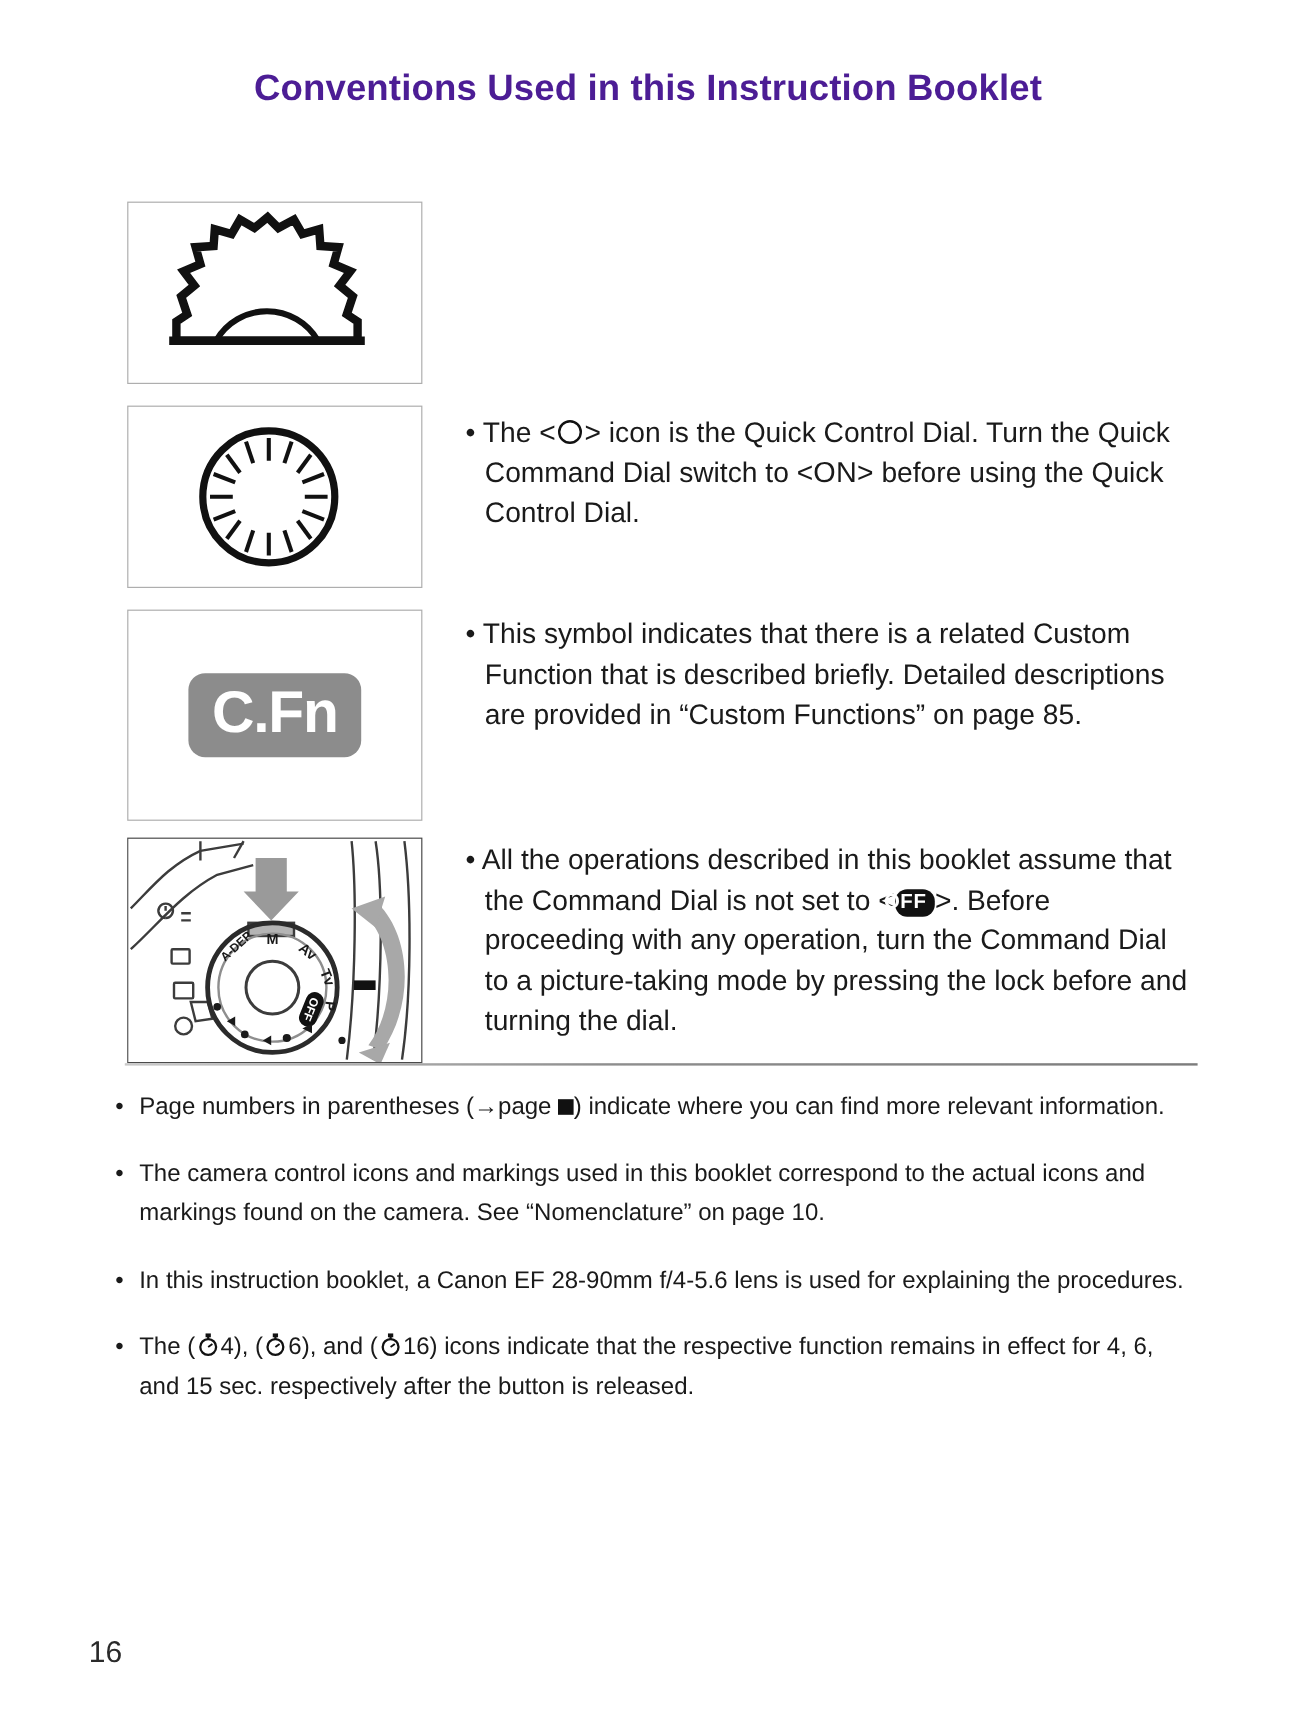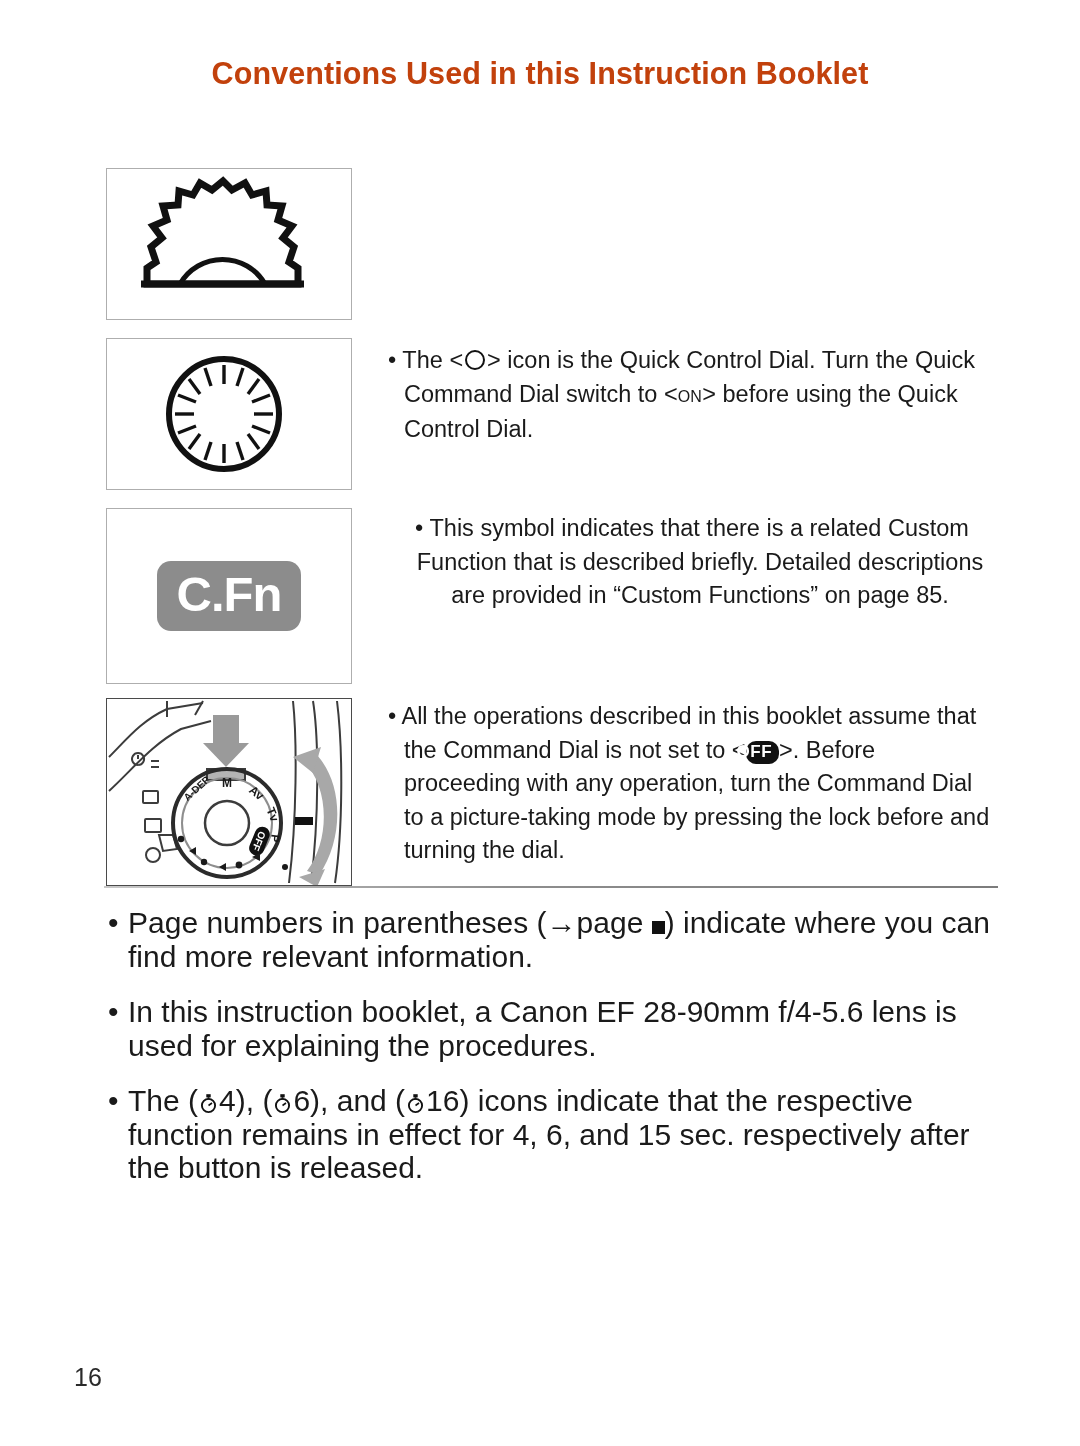--- a/index.html
+++ b/index.html
@@ -17,21 +17,21 @@
   
   .page-title {
     position: absolute;
     top: 56px;
     left: 0;
     width: 1080px;
     text-align: center;
     font-size: 30.5px;
     font-weight: bold;
     letter-spacing: 0.1px;
-    color: #c2410c;
+    color: #4c1d95;
   }
 
   
   .upper {
     position: absolute;
     top: 168px;
     left: 106px;
     width: 890px;
   }
 
@@ -96,23 +96,23 @@
     top: 886px;
     width: 894px;
     height: 2px;
     background: linear-gradient(to right, #c9c9c9, #8e8e8e 45%, #7c7c7c);
   }
 
   
   .lower {
     position: absolute;
     top: 906px;
-    left: 108px;
+    left: 96px;
     width: 900px;
-    font-size: 30px;
+    font-size: 20px;
     line-height: 33.5px;
   }
   .lower li {
     list-style: none;
     margin: 0 0 22px 0;
     padding-left: 20px;
     text-indent: -20px;
   }
   .lower ul { margin: 0; padding: 0; }
   .lower .bullet {
@@ -174,33 +174,33 @@
           <line x1="82" y1="40" x2="93" y2="55"></line>
           <line x1="98" y1="29" x2="104" y2="47"></line>
         </g>
       </svg>
     </div>
     <div class="row-text para" style="padding-top:6px;">
       <span class="hang">
         <span>•</span>
         <span>The </span><span class="angle">&lt;</span><span class="icon-inline"><svg width="22" height="22" viewBox="0 0 22 22">
               <circle cx="11" cy="11" r="9" fill="none" stroke="#111" stroke-width="2"></circle>
-            </svg></span><span class="angle">&gt;</span><span> icon is the Quick Control Dial. Turn the Quick Command Dial switch to </span><span class="angle">&lt;</span><span style="font-size:16px;letter-spacing:0.3px;">ON</span><span class="angle">&gt;</span><span> before using the Quick Control Dial.</span>
+            </svg></span><span class="angle">&gt;</span><span> icon is the Quick Control Dial. Turn the Quick Command Dial switch to </span><span class="angle">&lt;</span><span style="font-size:24px;letter-spacing:0.3px;">ON</span><span class="angle">&gt;</span><span> before using the Quick Control Dial.</span>
       </span>
     </div>
   </div>
 
   <div class="row" style="margin-bottom:14px;">
     <div class="figbox" style="height:176px; display:flex; align-items:center; justify-content:center;">
       <div style="background:#8c8c8c;color:#fff;font-weight:bold;font-size:49px;line-height:52px;
                   padding:7px 20px 11px 20px;border-radius:14px;letter-spacing:-1px;">
         <span>C.Fn</span>
       </div>
     </div>
-    <div class="row-text para" style="padding-top:4px;text-align:center;">
+    <div class="row-text para" style="padding-top:4px;">
       <span class="hang">
         <span>•</span>
         <span>This symbol indicates that there is a related Custom Function that is described briefly. Detailed descriptions are provided in “Custom Functions” on page 85.</span>
       </span>
     </div>
   </div>
 
   <div class="row">
     <div class="figbox photo" style="height:188px;">
       <svg width="244" height="186" viewBox="0 0 244 186" aria-hidden="true">
@@ -282,20 +282,23 @@
 </div>
 
 <div class="divider"></div>
 
 <div class="lower">
   <ul>
     <li>
       <span class="bullet">•</span><span>Page numbers in parentheses (</span><span>→</span><span>page </span><span class="sq-mark"></span><span>) indicate where you can find more relevant information.</span>
     </li>
 
+    <li>
+      <span class="bullet">•</span><span>The camera control icons and markings used in this booklet correspond to the actual icons and markings found on the camera. See “Nomenclature” on page 10.</span>
+    </li>
 
     <li>
       <span class="bullet">•</span><span>In this instruction booklet, a Canon EF 28-90mm f/4-5.6 lens is used for explaining the procedures.</span>
     </li>
 
 
     <li>
       <span class="bullet">•</span><span>The (</span><span class="icon-inline"><svg width="19" height="21" viewBox="0 0 19 21">
             <circle cx="9.5" cy="12.5" r="6.6" fill="none" stroke="#111" stroke-width="1.9"></circle>
             <rect x="7.3" y="1.2" width="4.4" height="3.2" fill="#111"></rect>

